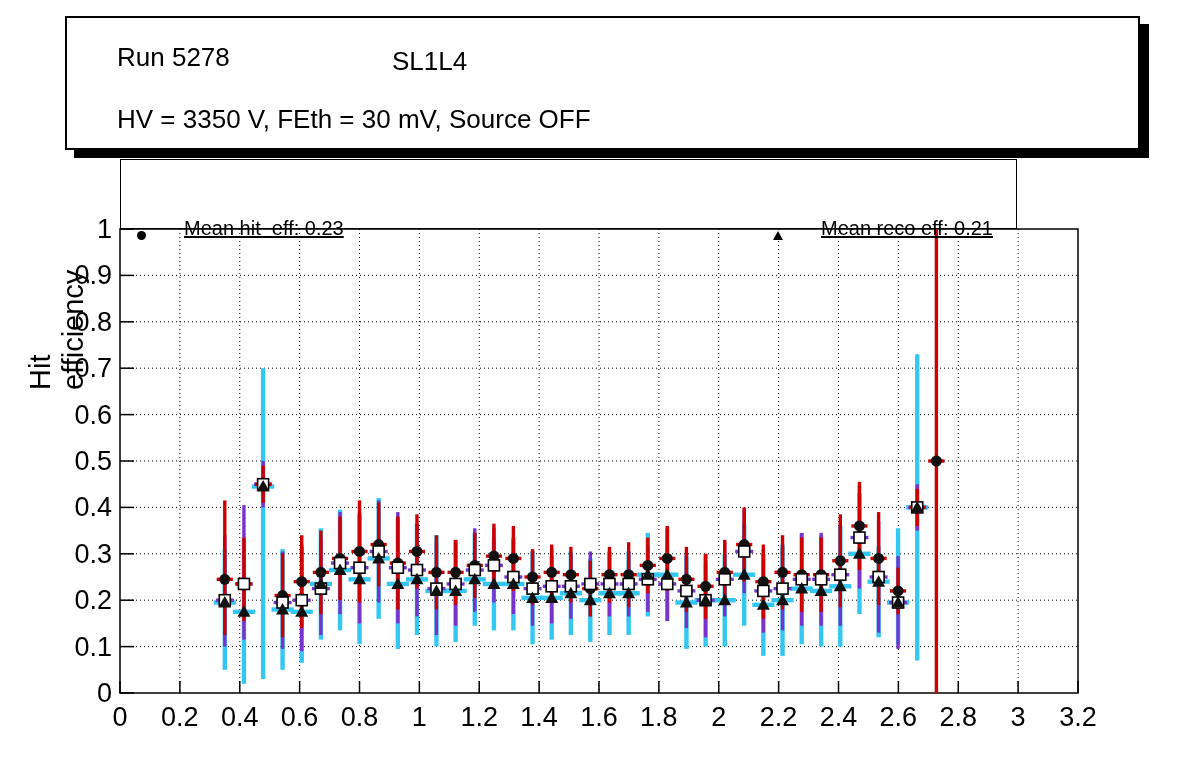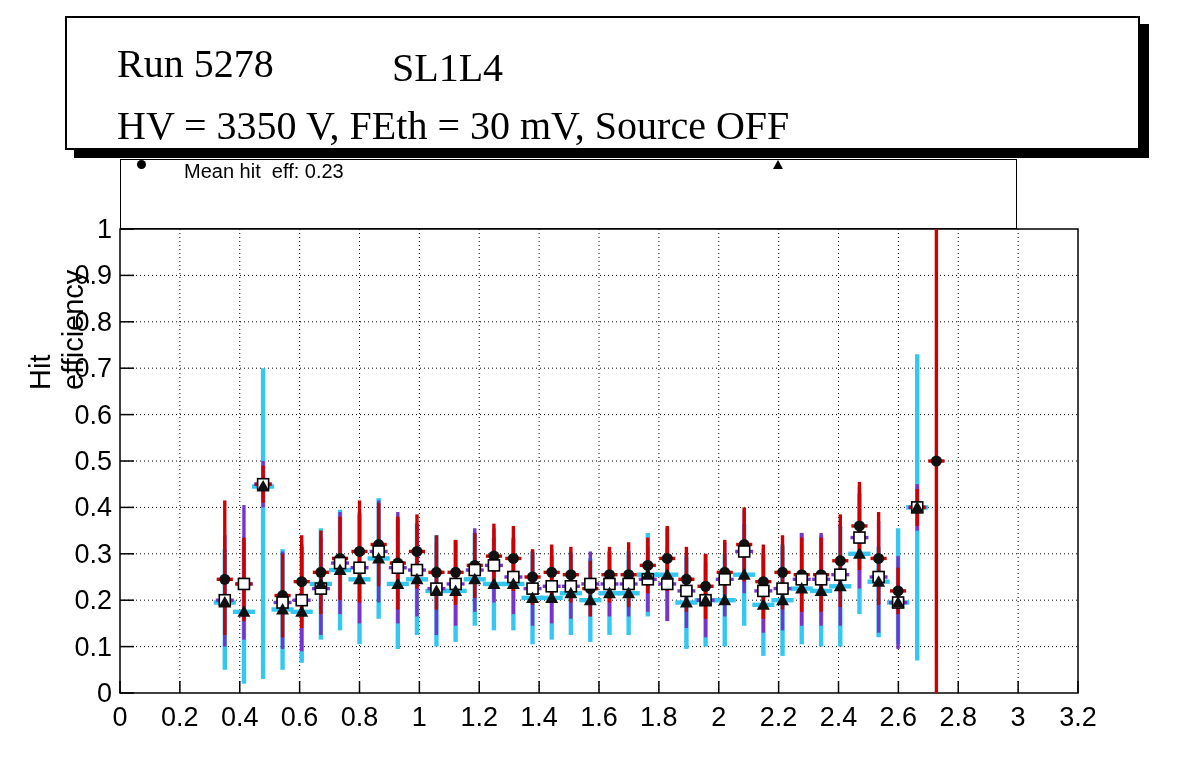--- a/index.html
+++ b/index.html
@@ -5,30 +5,30 @@
   html,body{margin:0;padding:0;background:#fff;}
   #canvas{
     position:relative;width:1196px;height:772px;background:#ffffff;overflow:hidden;
     font-family:"Liberation Sans", sans-serif; color:#000;
   }
   
   #title-pave{
     position:absolute;left:65px;top:16px;width:1071px;height:130px;
     background:#fff;border:2px solid #000;box-shadow:9px 8px 0 0 #000;
   }
-  #title-pave span{position:absolute;font-size:40px;line-height:1;white-space:pre;font-family:Liberation Serif, serif;}
+  #title-pave span{position:absolute;font-size:26px;line-height:1;white-space:pre;}
   #title-line1-left{left:50px;top:26px;}
   #title-line1-right{left:325px;top:30px;}
   #title-line2{left:50px;top:88px;text-align:center;}
   
   #legend{
     position:absolute;left:120px;top:159px;width:897px;height:70px;
     background:#fff;border:1px solid #000;box-sizing:border-box;
   }
-  .legend-entry{position:absolute;top:0;height:100%;display:flex;align-items:flex-start;}
+  .legend-entry{position:absolute;top:12px;height:100%;display:flex;align-items:flex-end;text-decoration:underline;}
   .legend-entry .lbl{font-size:20px;white-space:pre;margin-left:38px;}
   #legend-entry-1{left:16px;}
   #legend-entry-2{left:344px;}
   #legend-entry-3{left:652px;}
   .lm-circle{width:9px;height:9px;border-radius:50%;background:#000;}
   .lm-square{width:8px;height:8px;border:1.5px solid #000;background:#fff;}
   .lm-triangle{width:0;height:0;border-left:5px solid transparent;border-right:5px solid transparent;border-bottom:9px solid #000;}
   
   #y-axis-title{
     position:absolute;left:24px;top:230px;height:160px;
@@ -472,19 +472,20 @@
     <span id="title-line2">HV = 3350 V, FEth = 30 mV, Source OFF</span>
   </div>
 
   <div id="legend">
     <div class="legend-entry" id="legend-entry-1">
       <span class="lm-circle"></span>
       <span class="lbl">Mean hit  eff: 0.23</span>
     </div>
     <div class="legend-entry" id="legend-entry-3">
       <span class="lm-triangle"></span>
+      <span class="lbl">Mean reco eff: 0.21</span>
     </div>
   </div>
 
   <div id="y-axis-title">Hit efficiency</div>
 
 
 </div>
 
 </body></html>

